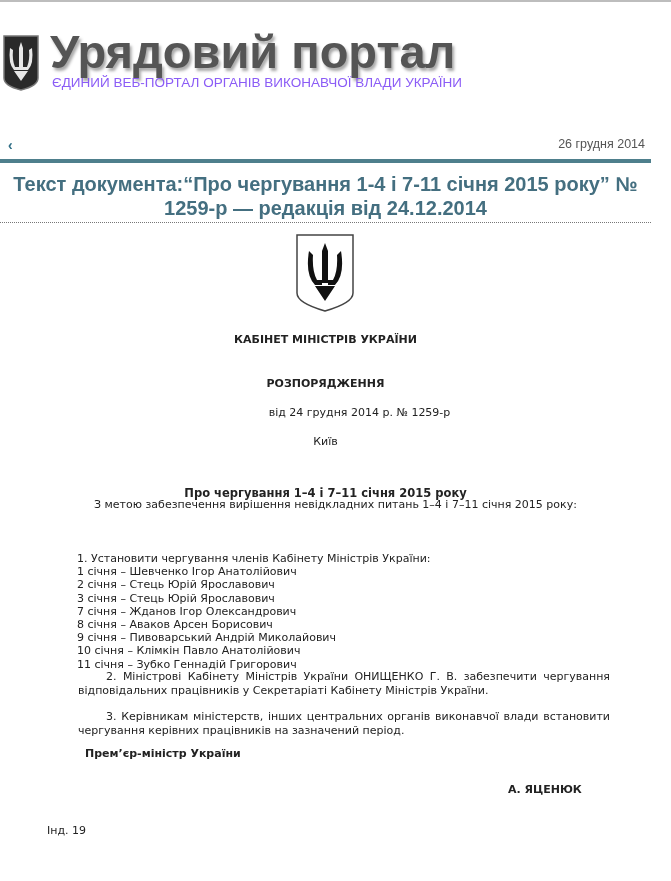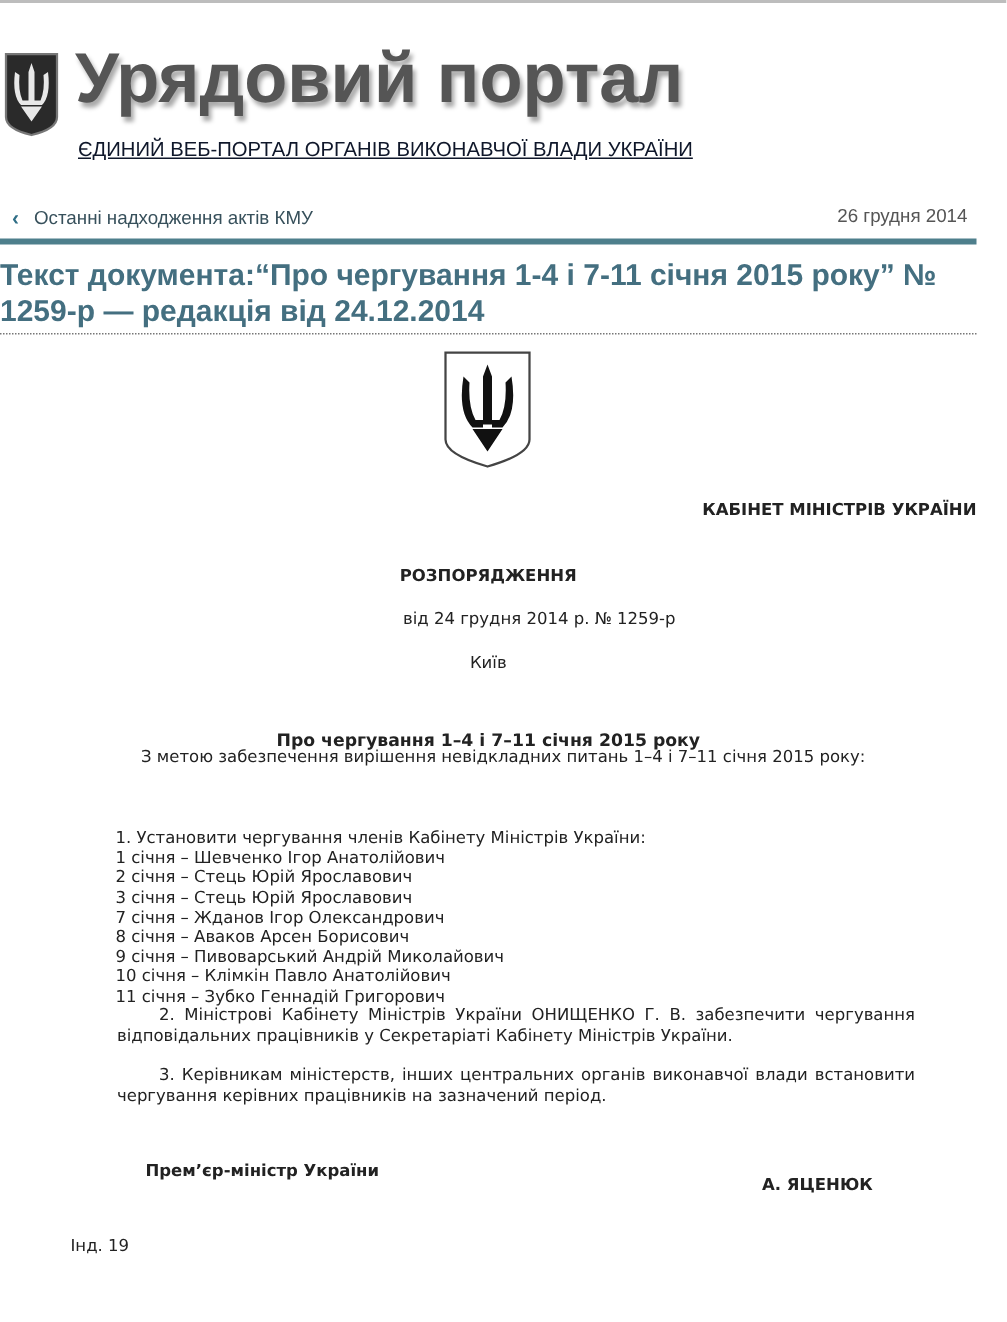--- a/index.html
+++ b/index.html
@@ -1,25 +1,25 @@
 <!DOCTYPE html>
 <html><head>
 <meta charset="utf-8">
 <style>
   html, body { margin:0; padding:0; background:#ffffff; }
   body { width:671px; height:881px; position:relative; overflow:hidden; font-family:"Liberation Sans", sans-serif; color:#222; }
   .topline { position:absolute; left:0; top:0; width:671px; height:2px; background:#bdbdbd; }
   .logo { position:absolute; left:2px; top:34px; width:38px; height:58px; }
   .site-title { position:absolute; left:50px; top:24px; font-size:47px; font-weight:bold; color:#555; letter-spacing:0px; text-shadow:2px 3px 3px #aaa; font-family:"Liberation Sans", sans-serif; white-space:nowrap; }
-  .site-sub { position:absolute; left:52px; top:92px; font-size:13.5px; color:#0f172a; white-space:nowrap;text-decoration:underline; }
+  .site-sub { position:absolute; left:52px; top:75px; font-size:13.5px; color:#8b5cf6; white-space:nowrap; }
   .nav-back { position:absolute; left:8px; top:137px; font-size:12.5px; color:#37505b; display:flex; align-items:center; cursor:pointer; }
   .nav-back .chev { color:#2f6e86; font-weight:bold; margin-right:10px; font-size:14px; }
   .nav-date { position:absolute; right:26px; top:137px; font-size:12.5px; color:#555; }
   .rule { position:absolute; left:0; top:159px; width:651px; height:4px; background:#4e7f8c; }
-  .doc-title { position:absolute; left:0; top:172px; width:651px; font-size:20px; font-weight:bold; color:#446f80; line-height:24px; }
+  .doc-title { position:absolute; left:0; top:172px; width:651px; text-align:center; font-size:20px; font-weight:bold; color:#446f80; line-height:24px; }
   .dotted { position:absolute; left:0; top:222px; width:651px; border-top:1px dotted #777; }
   .emblem { position:absolute; left:295px; top:233px; width:60px; height:80px; }
   .doc { font-family:"DejaVu Sans", sans-serif; font-size:11px; color:#222; }
   .c { position:absolute; left:0; width:651px; text-align:center; }
   .b { font-weight:bold; }
   .line { position:absolute; white-space:nowrap; }
   .list { position:absolute; left:77px; top:552px; line-height:13.2px; }
   .just { position:absolute; left:78px; width:532px; text-align:justify; text-align-last:left; line-height:14px; }
 </style>
 </head>
@@ -29,35 +29,34 @@
 
 <svg class="logo" viewBox="0 0 38 58">
   <path d="M2 2 H36 V44 Q36 52 19 56 Q2 52 2 44 Z" fill="#2a2a2a" stroke="#777" stroke-width="1.5"></path>
   <path d="M19 8 L21 14 V36 H17 V14 Z M8 14 Q6 30 12 36 H17 V33 H13 Q10 26 11 16 Z M30 14 Q32 30 26 36 H21 V33 H25 Q28 26 27 16 Z M12 37 H26 L19 47 Z" fill="#e8e8e8"></path>
 </svg>
 <div class="site-title">Урядовий портал</div>
 <div class="site-sub">ЄДИНИЙ ВЕБ-ПОРТАЛ ОРГАНІВ ВИКОНАВЧОЇ ВЛАДИ УКРАЇНИ</div>
 
 <div class="nav-back">
   <span class="chev">‹</span>
-  <span>Останні надходження актів КМУ</span>
 </div>
 <div class="nav-date">26 грудня 2014</div>
 <div class="rule"></div>
 
 <div class="doc-title">Текст документа:“Про чергування 1-4 і 7-11 січня 2015 року” № 1259-р — редакція від  24.12.2014</div>
 <div class="dotted"></div>
 
 <svg class="emblem" viewBox="0 0 60 80">
   <path d="M2 2 H58 V60 Q58 70 30 78 Q2 70 2 60 Z" fill="#fff" stroke="#444" stroke-width="1.5"></path>
   <path d="M30 10 L33 18 V50 H27 V18 Z M14 18 Q10 42 20 52 H27 V47 H22 Q17 38 18 22 Z M46 18 Q50 42 40 52 H33 V47 H38 Q43 38 42 22 Z M20 53 H40 L30 68 Z" fill="#111"></path>
 </svg>
 
 <div class="doc">
-  <div class="c b" style="top:333px;text-align:right;">КАБІНЕТ МІНІСТРІВ УКРАЇНИ</div>
+  <div class="c b" style="top:333px;">КАБІНЕТ МІНІСТРІВ УКРАЇНИ</div>
   <div class="c b" style="top:377px;">РОЗПОРЯДЖЕННЯ</div>
   <div class="c" style="top:406px;padding-left:34px;">від 24 грудня 2014 р. № 1259-р</div>
   <div class="c" style="top:435px;">Київ</div>
   <div class="c b" style="top:470px; font-size:11.5px;margin-top:16px;">Про чергування 1–4 і 7–11 січня 2015 року</div>
 
   <div class="line" style="left:94px; top:498px;">З метою забезпечення вирішення невідкладних питань 1–4 і 7–11 січня 2015 року:</div>
 
   <div class="list">
     <div>1. Установити чергування членів Кабінету Міністрів України:</div>
     <div>1 січня – Шевченко Ігор Анатолійович</div>
@@ -66,17 +65,17 @@
     <div>7 січня – Жданов Ігор Олександрович</div>
     <div>8 січня – Аваков Арсен Борисович</div>
     <div>9 січня – Пивоварський Андрій Миколайович</div>
     <div>10 січня – Клімкін Павло Анатолійович</div>
     <div>11 січня – Зубко Геннадій Григорович</div>
   </div>
 
   <div class="just" style="top:670px; text-indent:28px;">2. Міністрові Кабінету Міністрів України ОНИЩЕНКО Г. В. забезпечити чергування відповідальних працівників у Секретаріаті Кабінету Міністрів України.</div>
   <div class="just" style="top:710px; text-indent:28px;">3. Керівникам міністерств, інших центральних органів виконавчої влади встановити чергування керівних працівників на зазначений період.</div>
 
-  <div class="line b" style="left:85px; top:774px;margin-left:12px;">Прем’єр-міністр України</div>
+  <div class="line b" style="left:85px; top:747px;">Прем’єр-міністр України</div>
   <div class="line b" style="left:508px; top:783px;">А. ЯЦЕНЮК</div>
 
   <div class="line" style="left:47px; top:824px;">Інд. 19</div>
 </div>
 
 </body></html>

